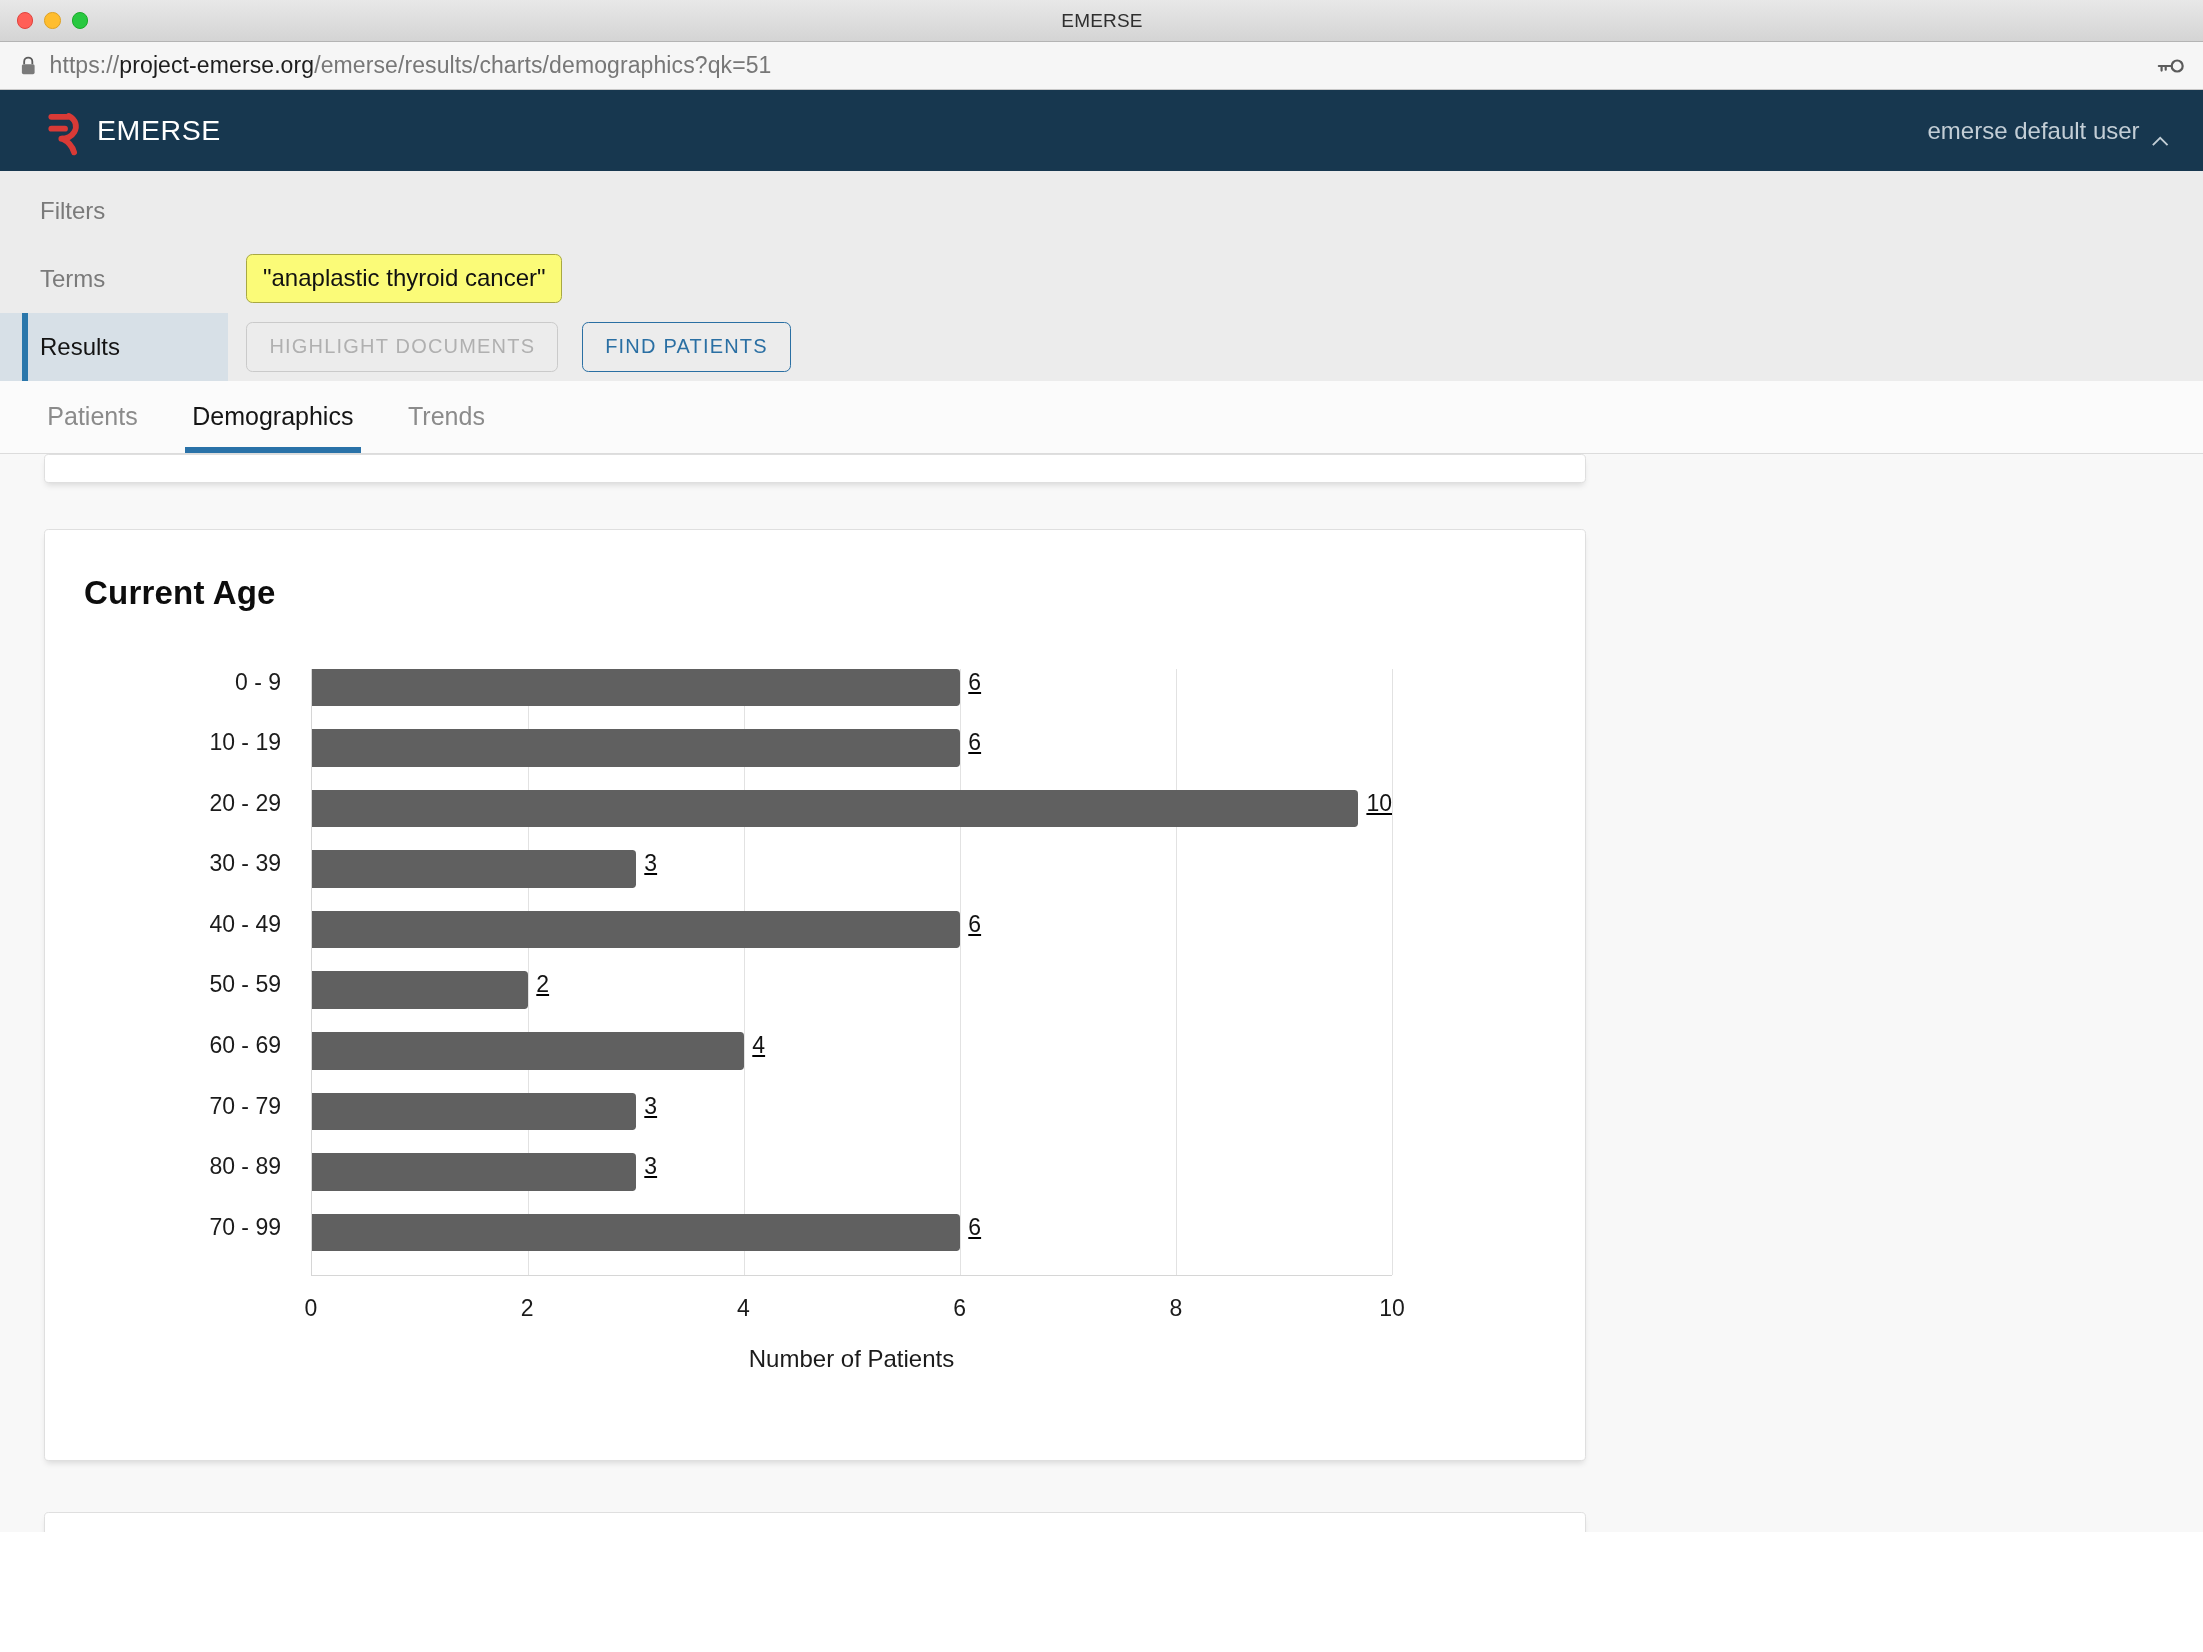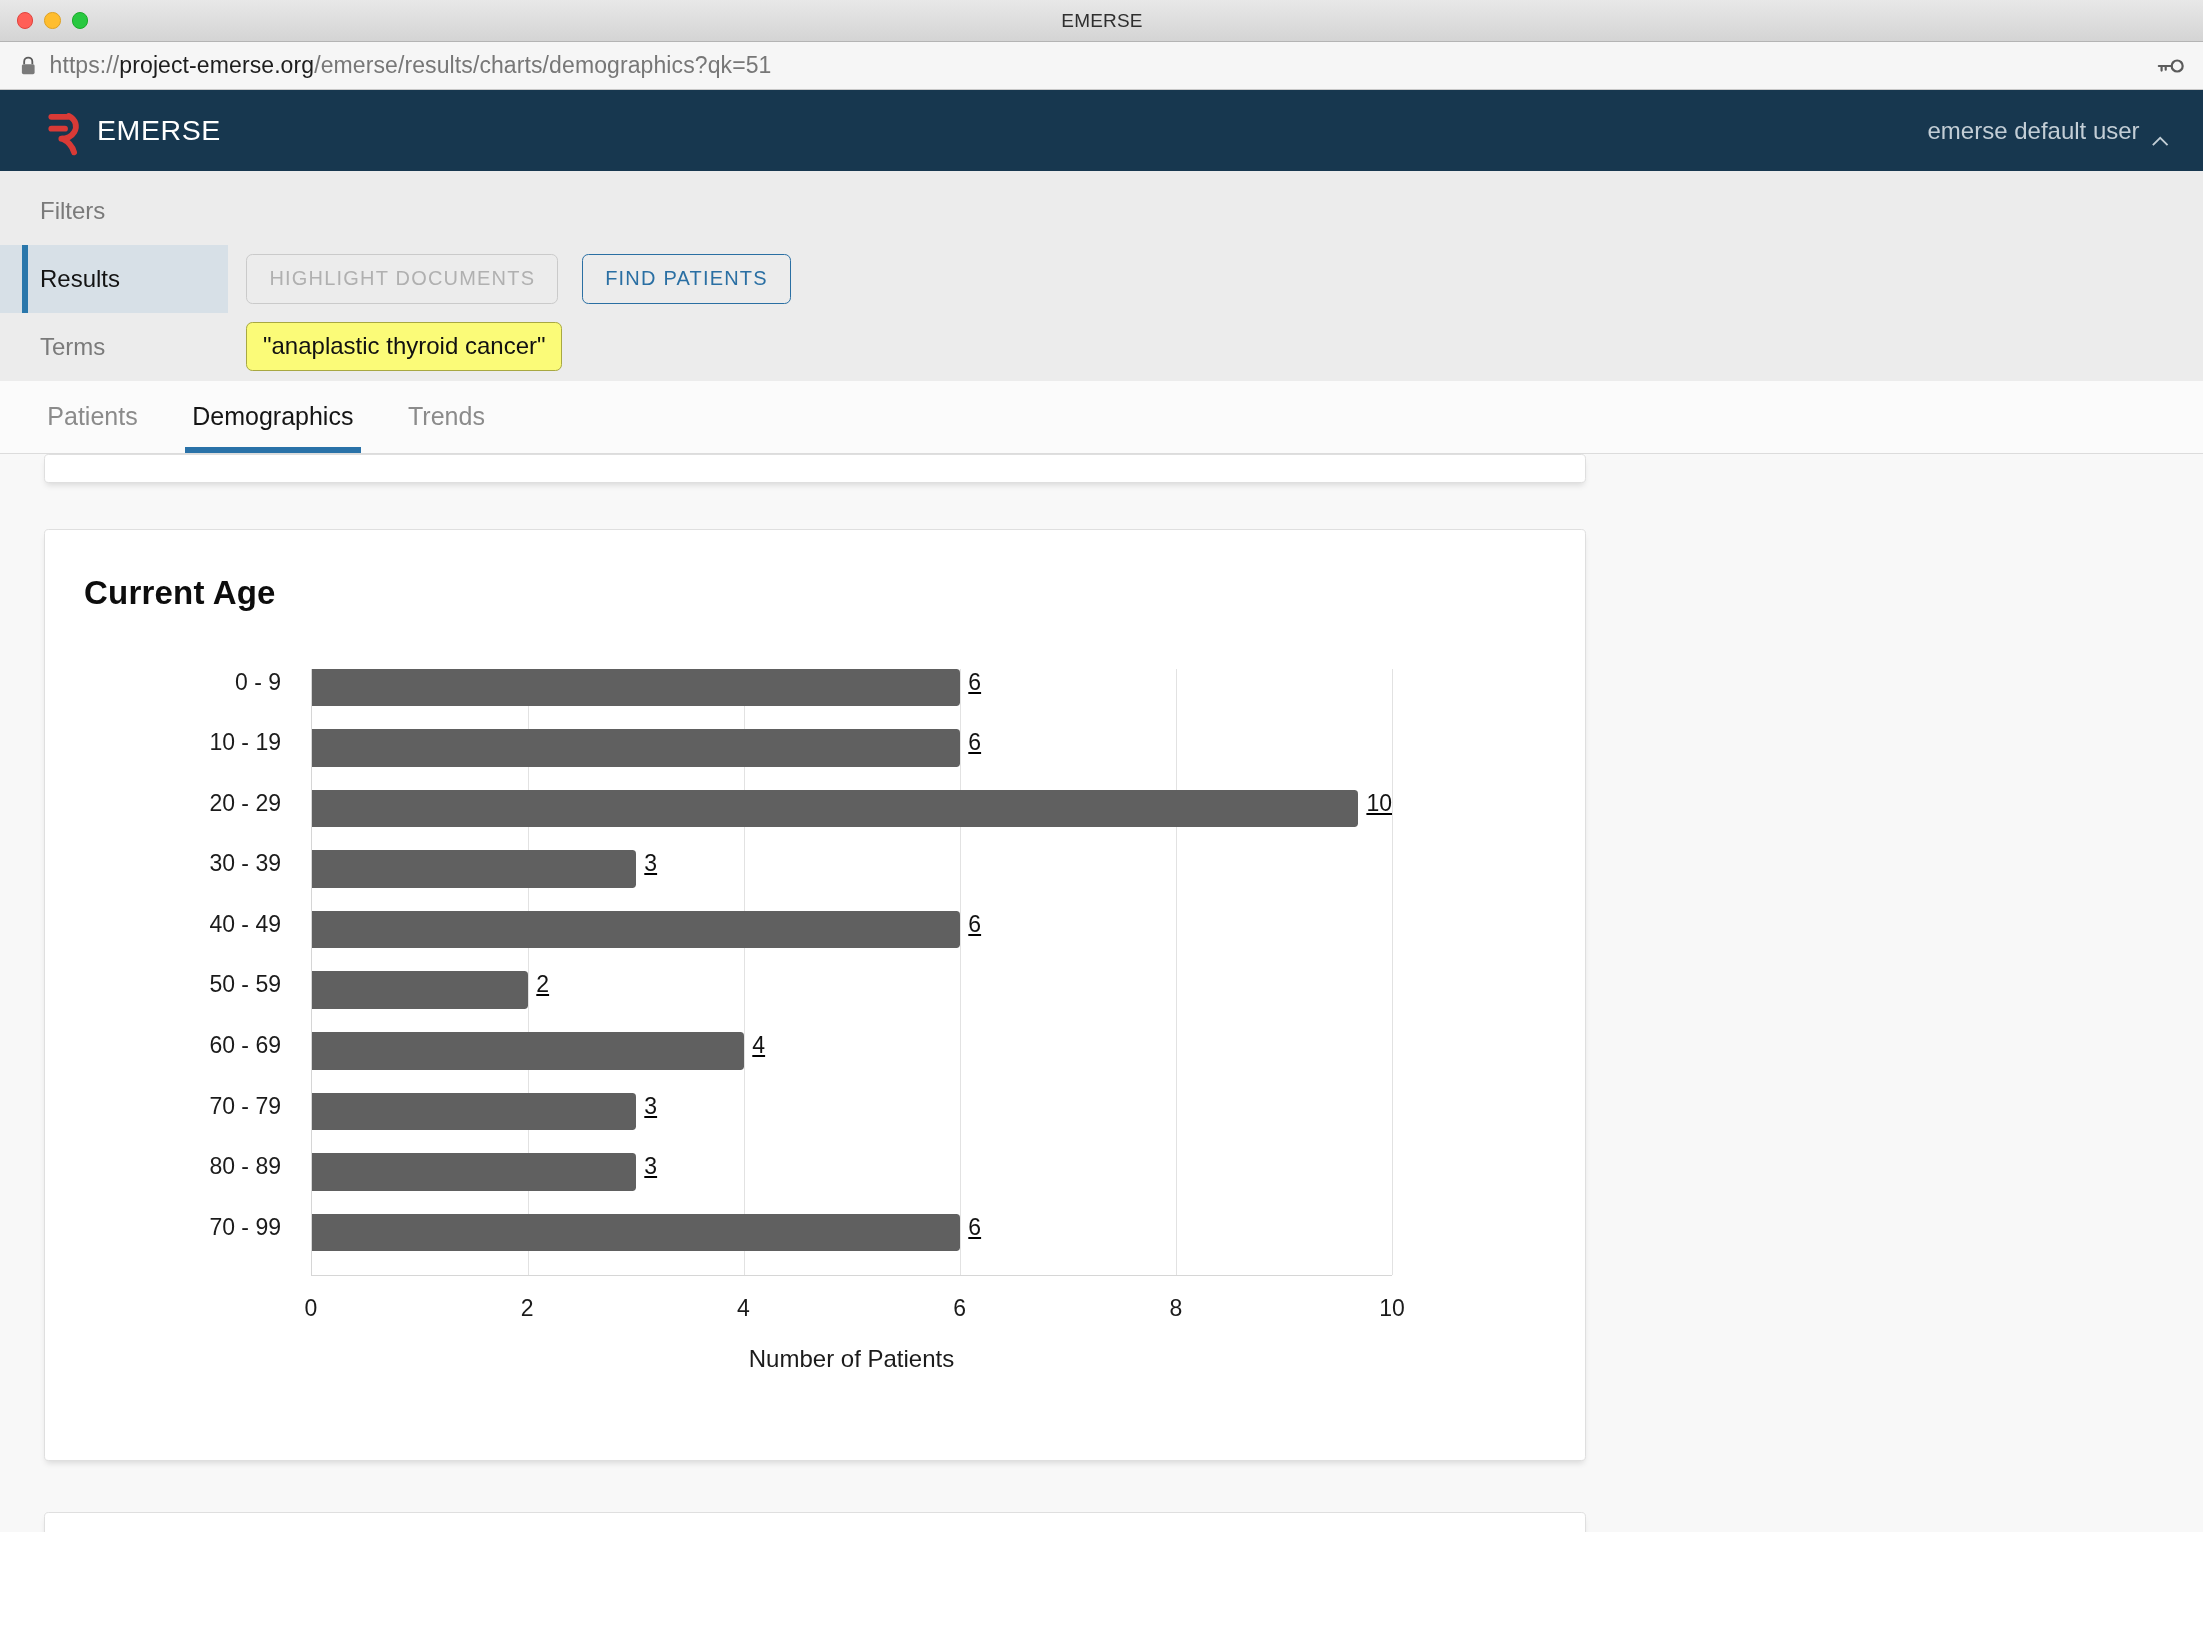--- a/index.html
+++ b/index.html
@@ -324,32 +324,32 @@
 </div>
 
 <div class="query-panel">
 
 
   <div class="q-row">
     <div class="q-label-cell">Filters</div>
     <div class="q-value-cell"></div>
   </div>
 
+  <div class="q-row">
+    <div class="q-label-cell">Terms</div>
+    <div class="q-value-cell">
+      <span class="term-chip">"anaplastic thyroid cancer"</span>
+    </div>
+  </div>
+
   <div class="q-row active">
     <div class="q-label-cell">Results</div>
     <div class="q-value-cell">
       <button class="btn btn-disabled">HIGHLIGHT DOCUMENTS</button>
       <button class="btn btn-primary">FIND PATIENTS</button>
-    </div>
-  </div>
-
-  <div class="q-row">
-    <div class="q-label-cell">Terms</div>
-    <div class="q-value-cell">
-      <span class="term-chip">"anaplastic thyroid cancer"</span>
     </div>
   </div>
 
 </div>
 
 <div class="tabbar">
   <div class="tab">Patients</div>
   <div class="tab selected">Demographics</div>
   <div class="tab">Trends</div>
 </div>

